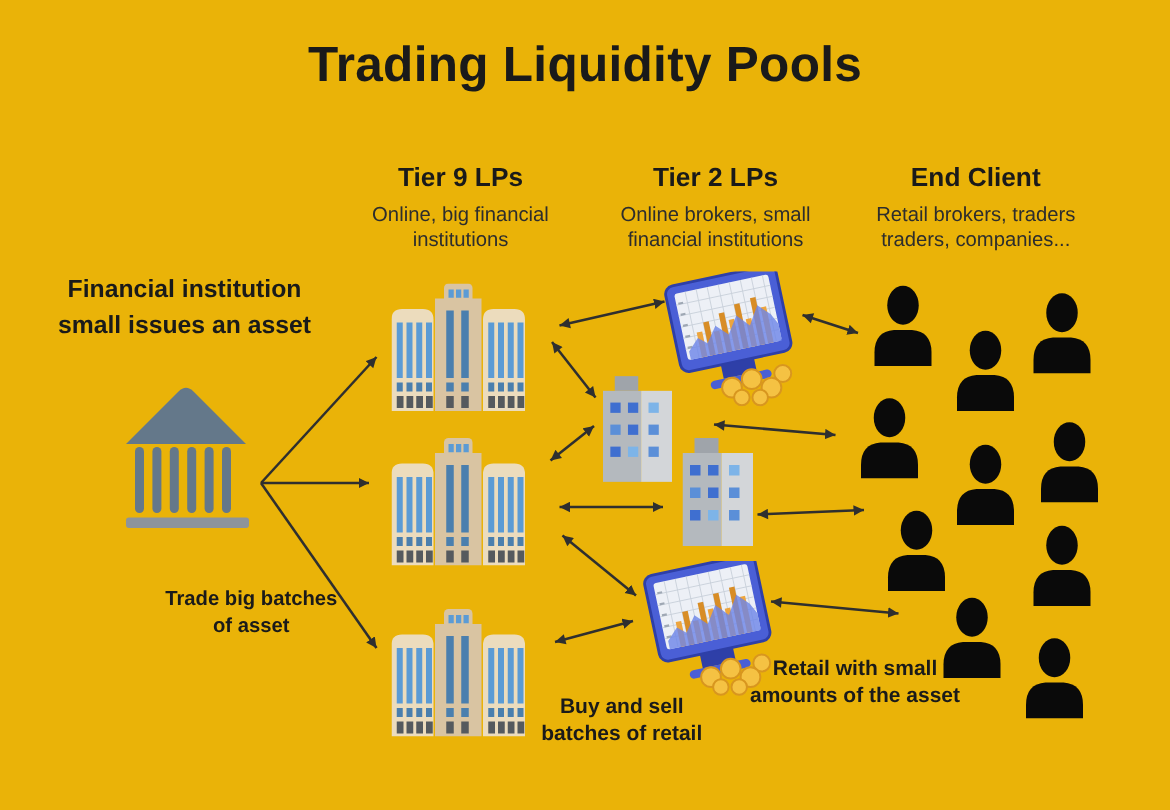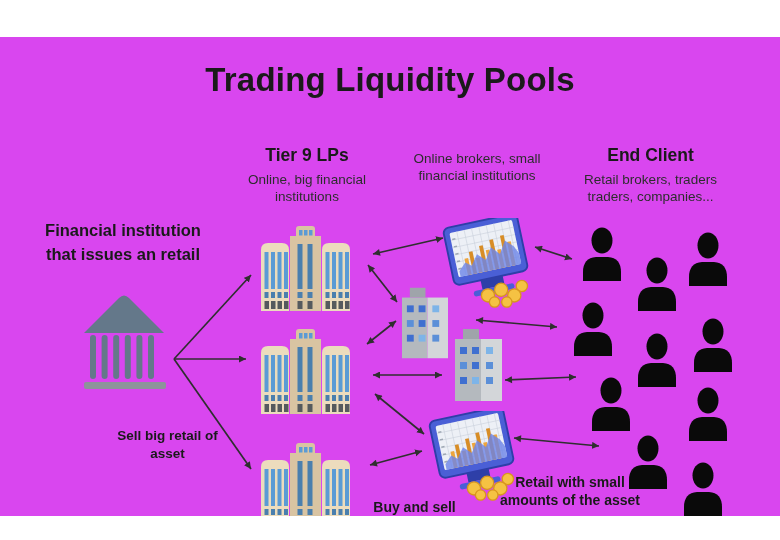--- a/index.html
+++ b/index.html
@@ -9,21 +9,21 @@
     --c-grayl:#d3d6d9; --c-grayd:#b4b9be; --c-roof:#9fa4aa;
     --c-win1:#3f6fd0; --c-win2:#5b8fd8; --c-win3:#7db4e8;
     --c-monitor:#4a5fd6; --c-monitordark:#2e3fa8; --c-screen:#edf0f6; --c-grid:#c8d0da;
     --c-bar:#eda53e; --c-bar2:#d88d26; --c-wave:#6b85e8;
     --c-coin:#f5c243; --c-coinedge:#d8961f;
     --c-person:#0a0a0a; --c-arrow:#2f2f2f;
     --c-text:#1a1a1a; --c-subtext:#2d2d2d;
   }
   *{margin:0;padding:0;box-sizing:border-box;}
   body{background:#ffffff;font-family:"Liberation Sans", sans-serif;}
-  .stage{position:relative;width:780px;height:479px;background:#d946ef;overflow:hidden;margin-top:37px;}
+  .stage{position:relative;width:780px;height:540px;background:#eab308;overflow:hidden;}
   .diagram-layer{position:absolute;left:0;top:0;width:780px;height:540px;}
   .page-title{position:absolute;left:0;top:24px;width:780px;text-align:center;
     font-size:33px;font-weight:700;color:var(--c-text);letter-spacing:.2px;}
   .col-head{position:absolute;text-align:center;}
   .col-head .h{font-size:17.5px;font-weight:700;color:var(--c-text);}
   .col-head .s{margin-top:5px;font-size:13.5px;line-height:1.28;color:var(--c-subtext);}
   .col-tier1{left:227px;top:108px;width:160px;}
   .col-tier2{left:397px;top:108px;width:160px;}
   .col-endclient{left:568px;top:108px;width:165px;}
   .note{position:absolute;text-align:center;font-weight:700;color:var(--c-text);}
@@ -195,26 +195,27 @@
     </svg>
 
   <div class="page-title">Trading Liquidity Pools</div>
 
   <div class="col-head col-tier1">
     <div class="h">Tier 9 LPs</div>
     <div class="s">Online, big financial institutions</div>
   </div>
 
   <div class="col-head col-tier2">
+    <div class="h">Tier 2 LPs</div>
     <div class="s">Online brokers, small financial institutions</div>
   </div>
 
   <div class="col-head col-endclient">
     <div class="h">End Client</div>
     <div class="s">Retail brokers, traders traders, companies...</div>
   </div>
 
-  <div class="note note-issuer">Financial institution that issues an retail</div>
-  <div class="note note-sellbig">Sell big retail of asset</div>
+  <div class="note note-issuer">Financial institution small issues an asset</div>
+  <div class="note note-sellbig">Trade big batches of asset</div>
   <div class="note note-buysell">Buy and sell batches of retail</div>
   <div class="note note-tradesmall">Retail with small amounts of the asset</div>
 
 </div>
 
 </body></html>

